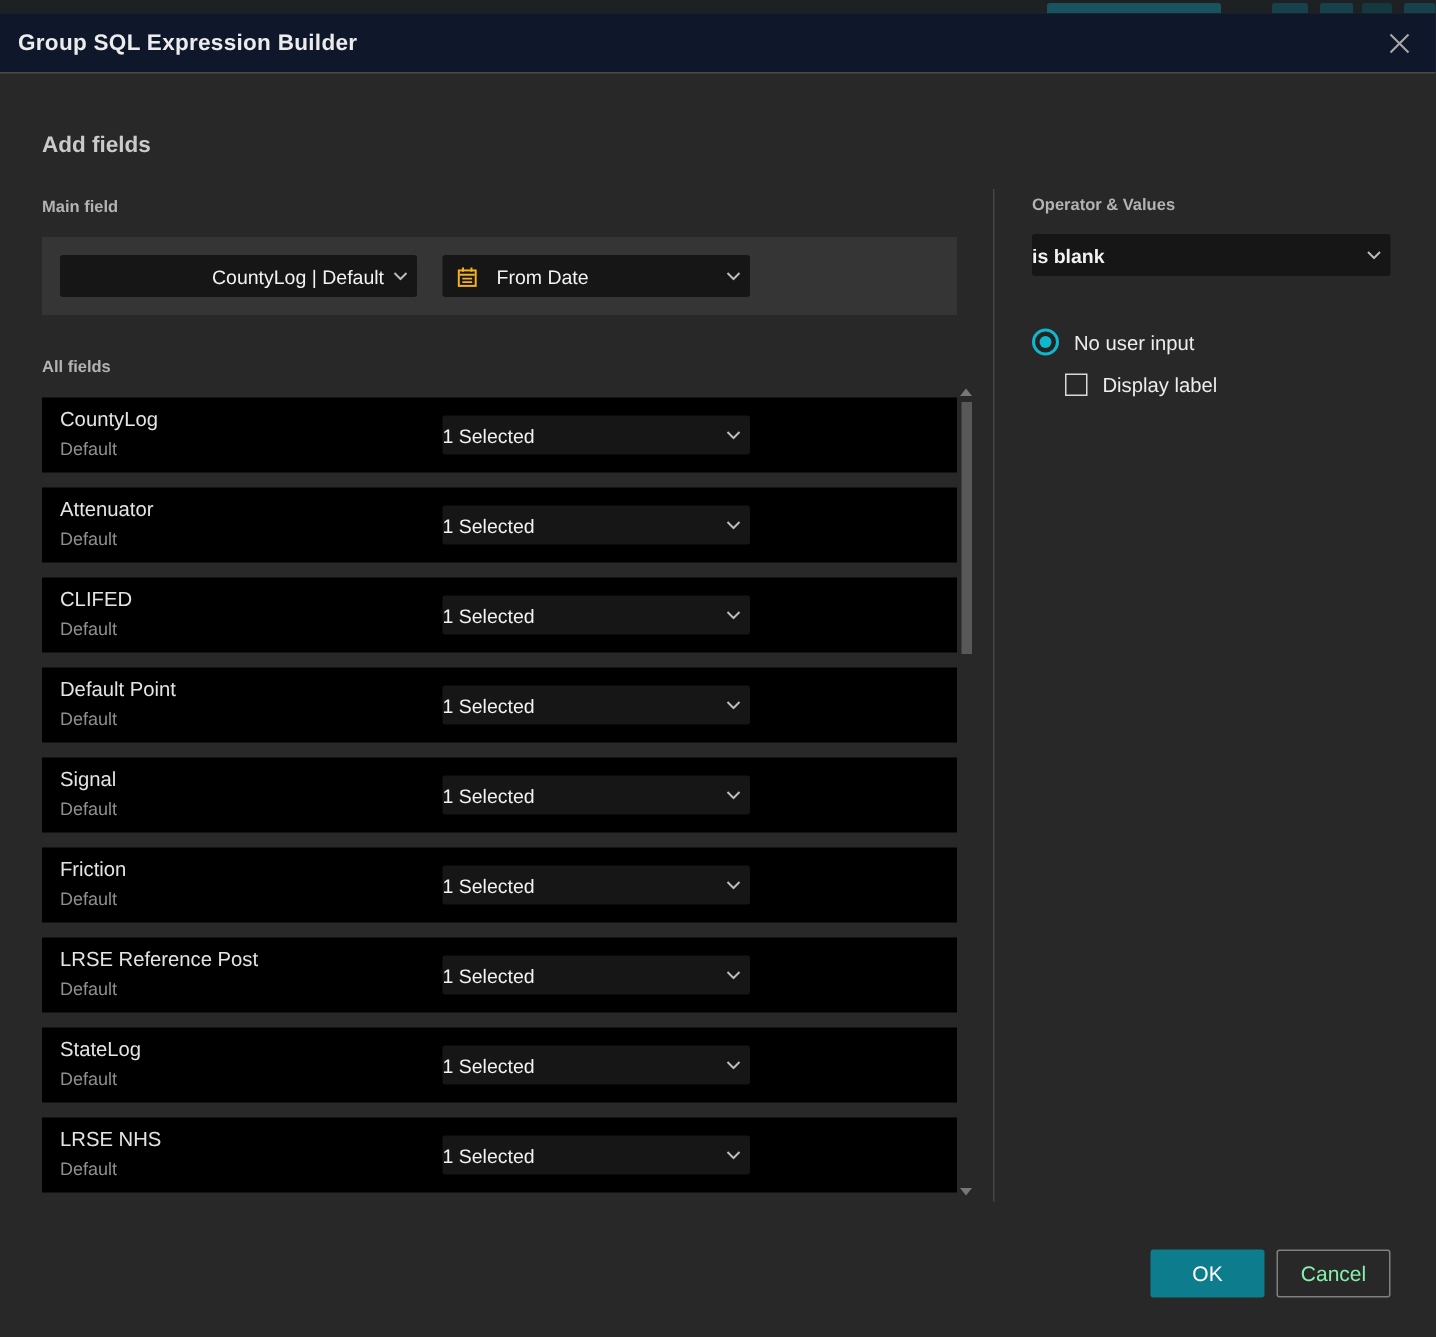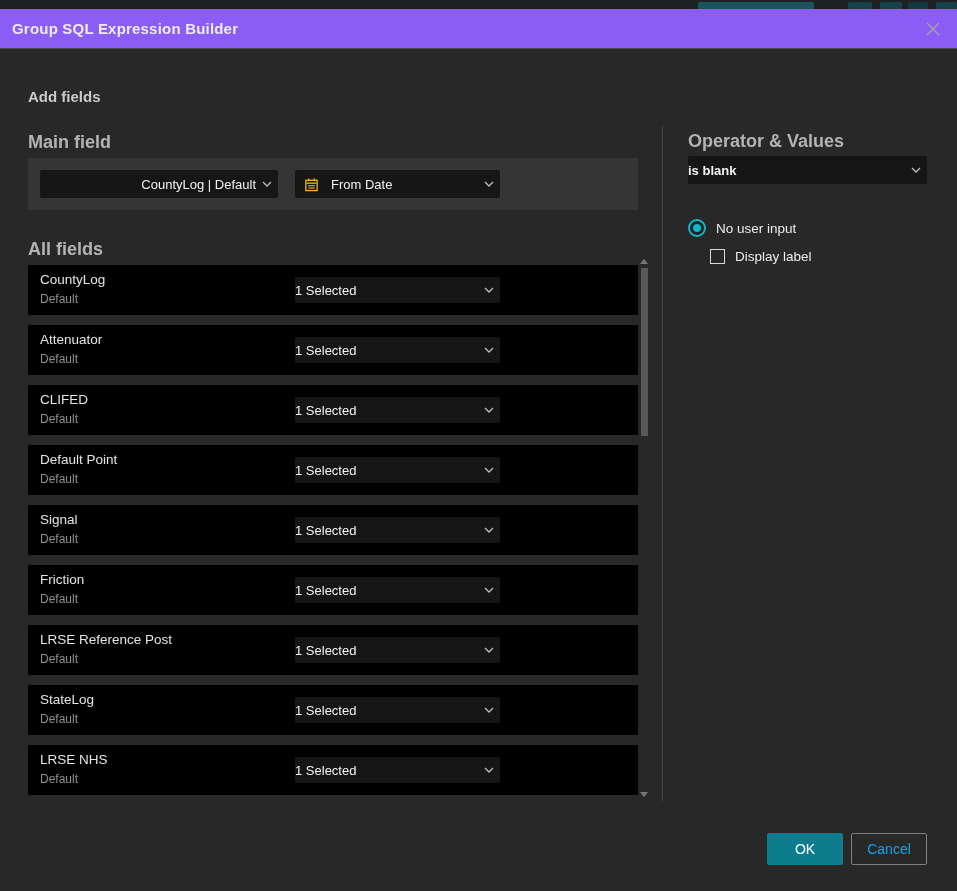--- a/index.html
+++ b/index.html
@@ -13,27 +13,27 @@
   .app-strip{position:absolute;left:0;top:0;width:957px;height:9px;background:#1d2124;}
   .app-strip .frag{position:absolute;top:2px;height:7px;border-radius:2px 2px 0 0;}
   .frag-live{left:698px;width:116px;background:#19535f;}
   .frag-a{left:848px;width:24px;background:#17424d;}
   .frag-b{left:880px;width:22px;background:#17424d;}
   .frag-c{left:908px;width:20px;background:#14383f;}
   .frag-d{left:936px;width:21px;background:#17424d;}
 
   
   .dialog{position:absolute;left:0;top:9px;width:957px;height:882px;background:#282828;}
-  .titlebar{position:absolute;left:0;top:0;width:957px;height:39px;background:#8b5cf6;}
+  .titlebar{position:absolute;left:0;top:0;width:957px;height:39px;background:#0f172a;}
   .title{position:absolute;left:12px;top:0;line-height:39px;font-size:15px;font-weight:700;color:#ececec;letter-spacing:.2px;}
   .close-btn{position:absolute;right:13px;top:9px;width:22px;height:22px;cursor:pointer;display:flex;align-items:center;justify-content:center;}
   .titlebar-divider{position:absolute;left:0;top:39px;width:957px;height:1px;background:#4b4b4b;}
 
   .h1{position:absolute;font-size:15px;font-weight:700;color:#cacaca;}
-  .h2{position:absolute;font-size:18px;font-weight:700;color:#b3b3b3;}
+  .h2{position:absolute;font-size:11px;font-weight:700;color:#b3b3b3;}
 
   
   .main-panel{position:absolute;left:28px;top:149px;width:610px;height:52px;background:#353535;}
   .dropdown{
     position:absolute;height:28px;background:#161616;border-radius:2px;
     display:flex;align-items:center;cursor:pointer;box-sizing:border-box;
     color:#f2f2f2;font-size:13px;
   }
   .dropdown .dd-label{flex:1;padding-left:0;white-space:nowrap;overflow:hidden;}
   .dropdown .chevron{width:22px;display:flex;align-items:center;justify-content:center;}
@@ -66,21 +66,21 @@
   .radio .dot{position:absolute;left:3px;top:3px;width:8px;height:8px;border-radius:50%;background:var(--radio,#0fb7cd);}
   .radio-label{font-size:13.5px;color:#ececec;}
 
   .check-row{position:absolute;left:710px;top:240px;display:flex;align-items:center;gap:10px;cursor:pointer;}
   .checkbox{width:13px;height:13px;border:1.5px solid #d9d9d9;background:transparent;}
   .check-label{font-size:13.5px;color:#ececec;}
 
   
   .btn{position:absolute;top:824px;width:76px;height:32px;font-size:14px;display:flex;align-items:center;justify-content:center;border-radius:2px;cursor:pointer;box-sizing:border-box;font-family:inherit;}
   .btn-ok{left:767px;background:var(--accent,#0d7d8e);color:#ffffff;border:1px solid var(--accent,#0d7d8e);}
-  .btn-cancel{left:851px;background:transparent;color:#0ea5e9;border:1px solid #808080;}
+  .btn-cancel{left:851px;background:transparent;color:#86efac;border:1px solid #808080;}
 </style>
 </head>
 <body>
 
 <div class="app-strip">
   <div class="frag frag-live"></div>
   <div class="frag frag-a"></div>
   <div class="frag frag-b"></div>
   <div class="frag frag-c"></div>
   <div class="frag frag-d"></div>

